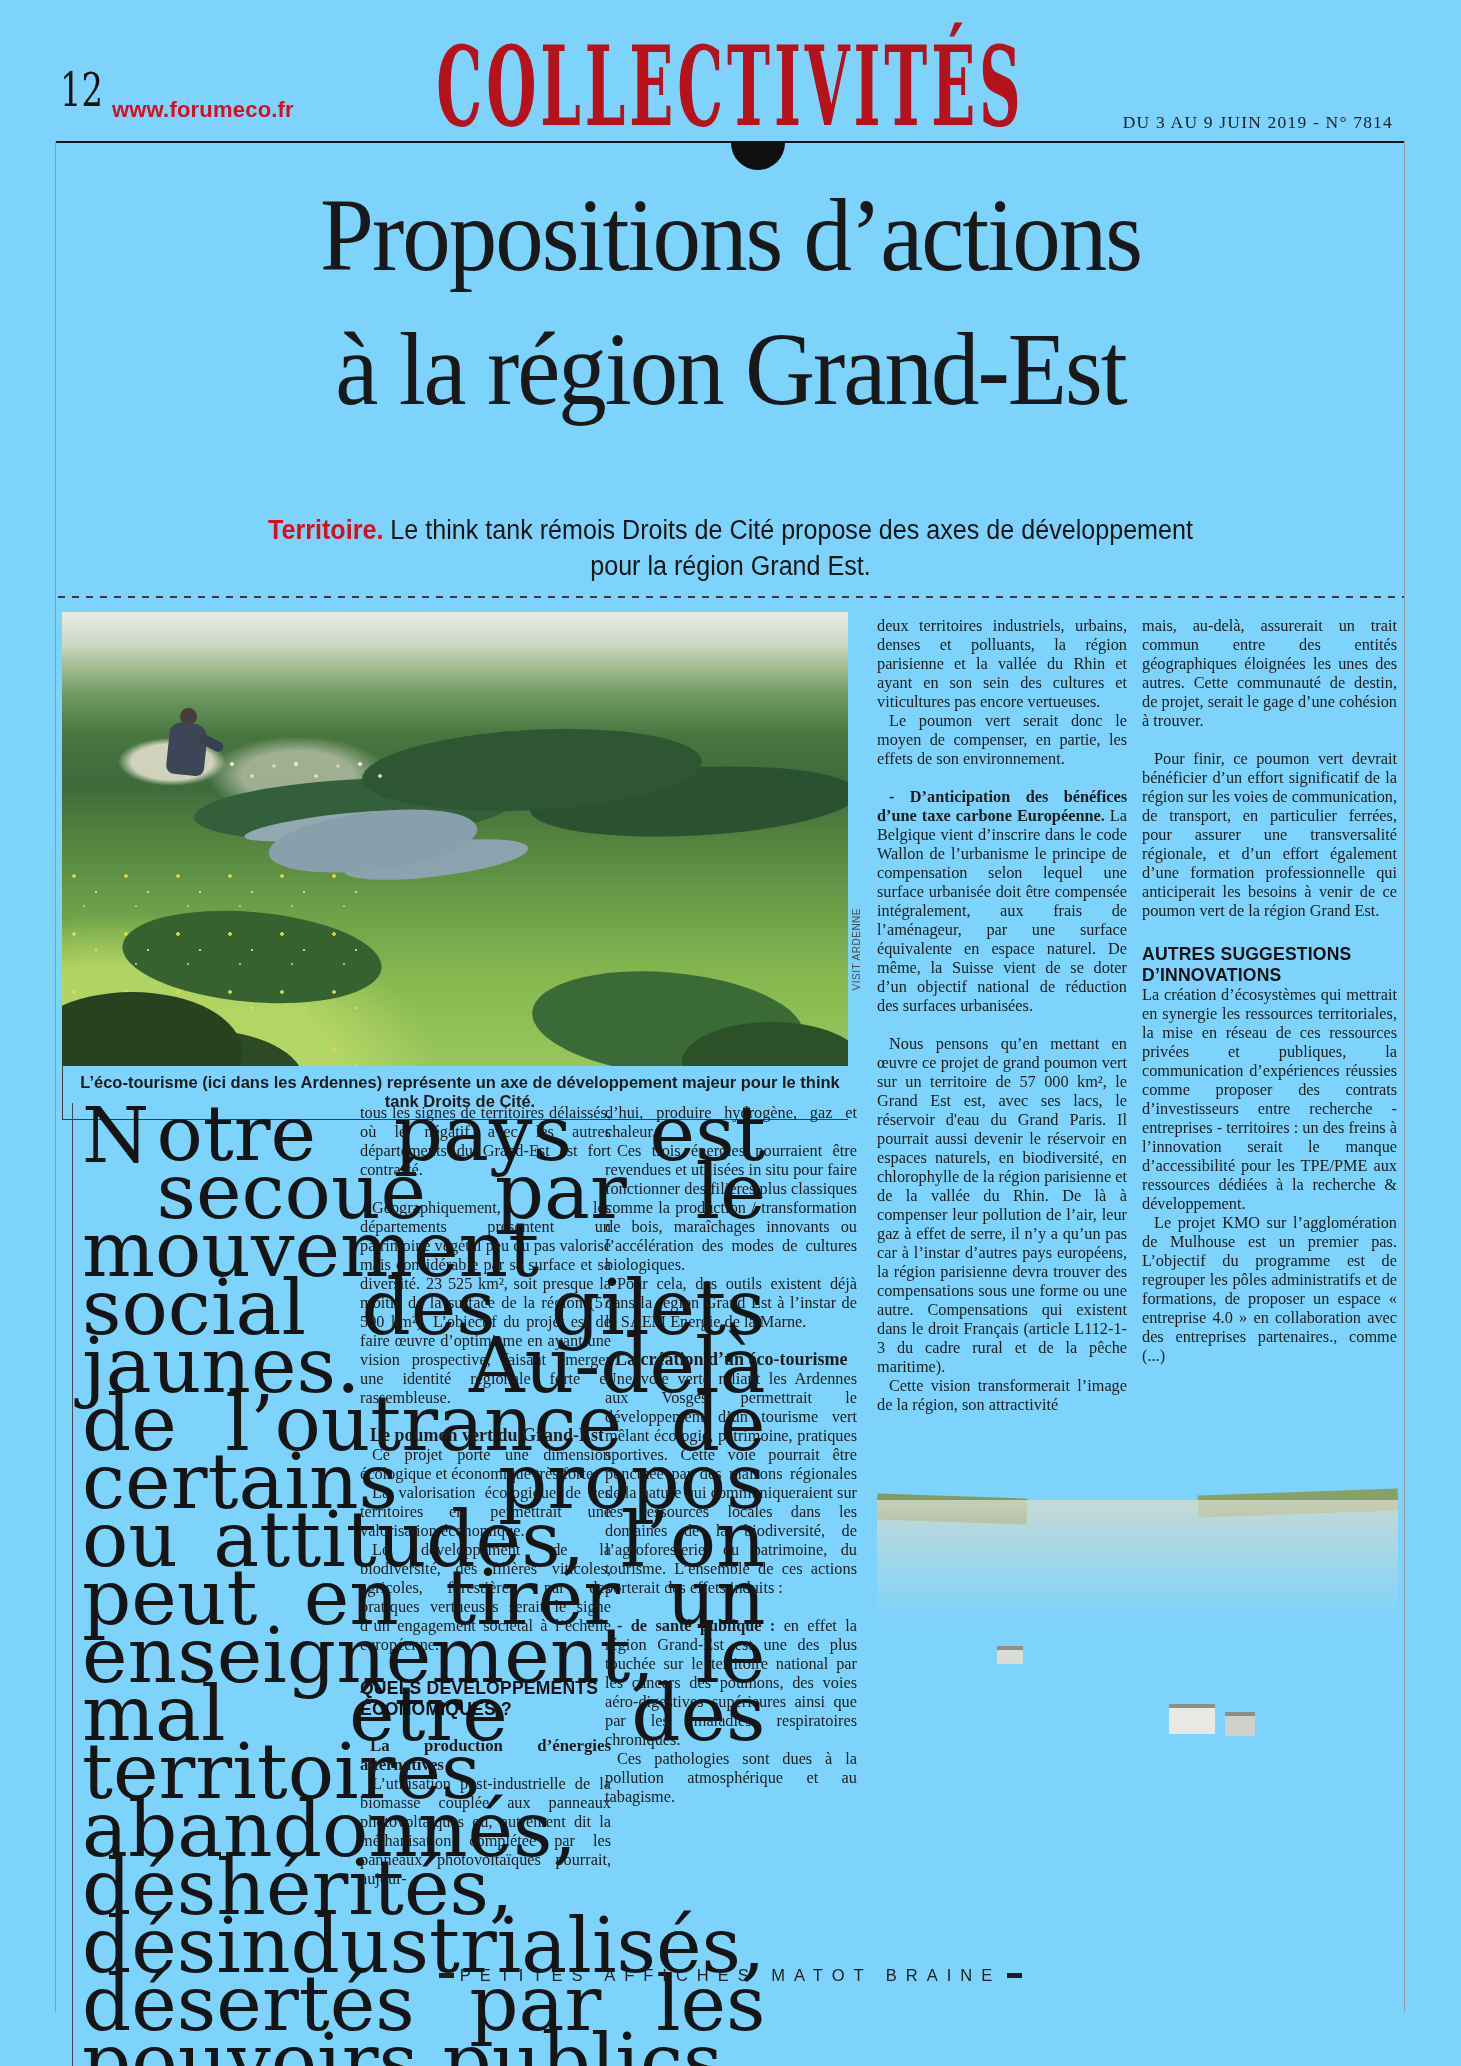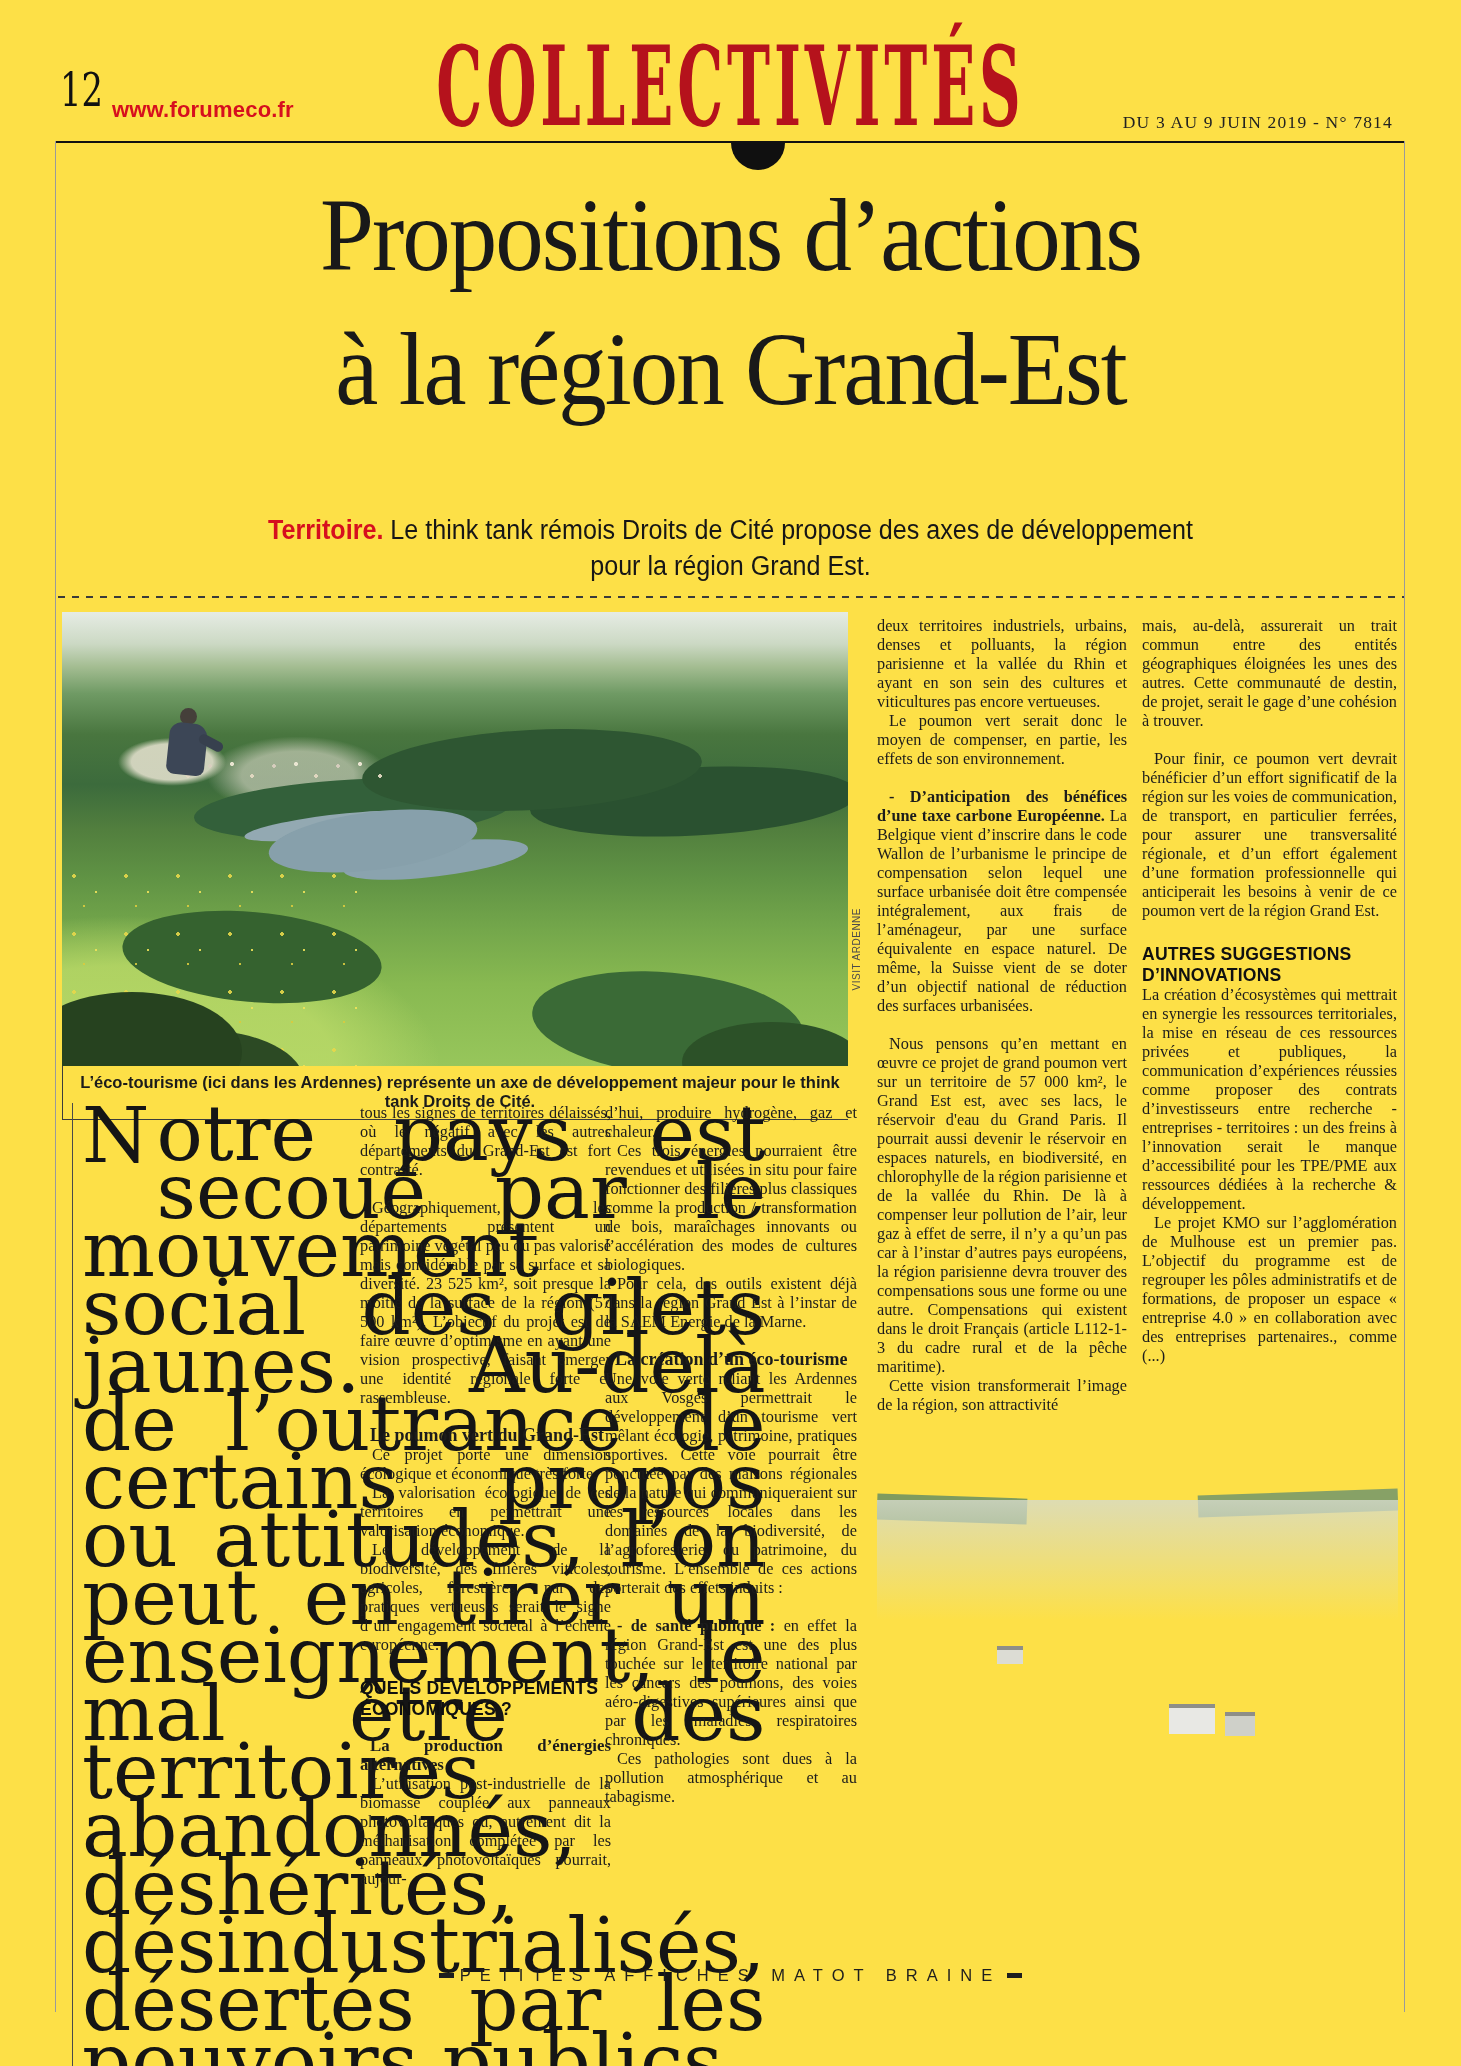--- a/index.html
+++ b/index.html
@@ -1,16 +1,16 @@
 <!DOCTYPE html>
 <html><head>
 <meta charset="utf-8">
 <style>
   html,body{margin:0;padding:0;background:#ffffff;}
-  .page{position:relative;width:1461px;height:2066px;background:#fde047;overflow:hidden;
+  .page{position:relative;width:1461px;height:2066px;background:#7dd3fc;overflow:hidden;
         font-family:"Liberation Serif",serif;color:#1b1b1b;}
   
   .pageno{position:absolute;left:60px;top:66px;font-family:"DejaVu Serif",serif;font-size:47px;
           line-height:1;transform:scaleX(.72);transform-origin:left bottom;color:#111;}
   .site{position:absolute;left:112px;top:97px;font-family:"Liberation Sans",sans-serif;
         font-weight:bold;font-size:22px;letter-spacing:.2px;}
   .masthead{position:absolute;left:0;top:30px;width:100%;text-align:center;
             font-family:"DejaVu Serif",serif;font-weight:bold;font-size:74px;line-height:1;
             letter-spacing:5px;transform:scale(.78,1.5);transform-origin:center top;}
   .issue{position:absolute;right:68px;top:112px;font-size:17.5px;letter-spacing:1.2px;color:#222;}

